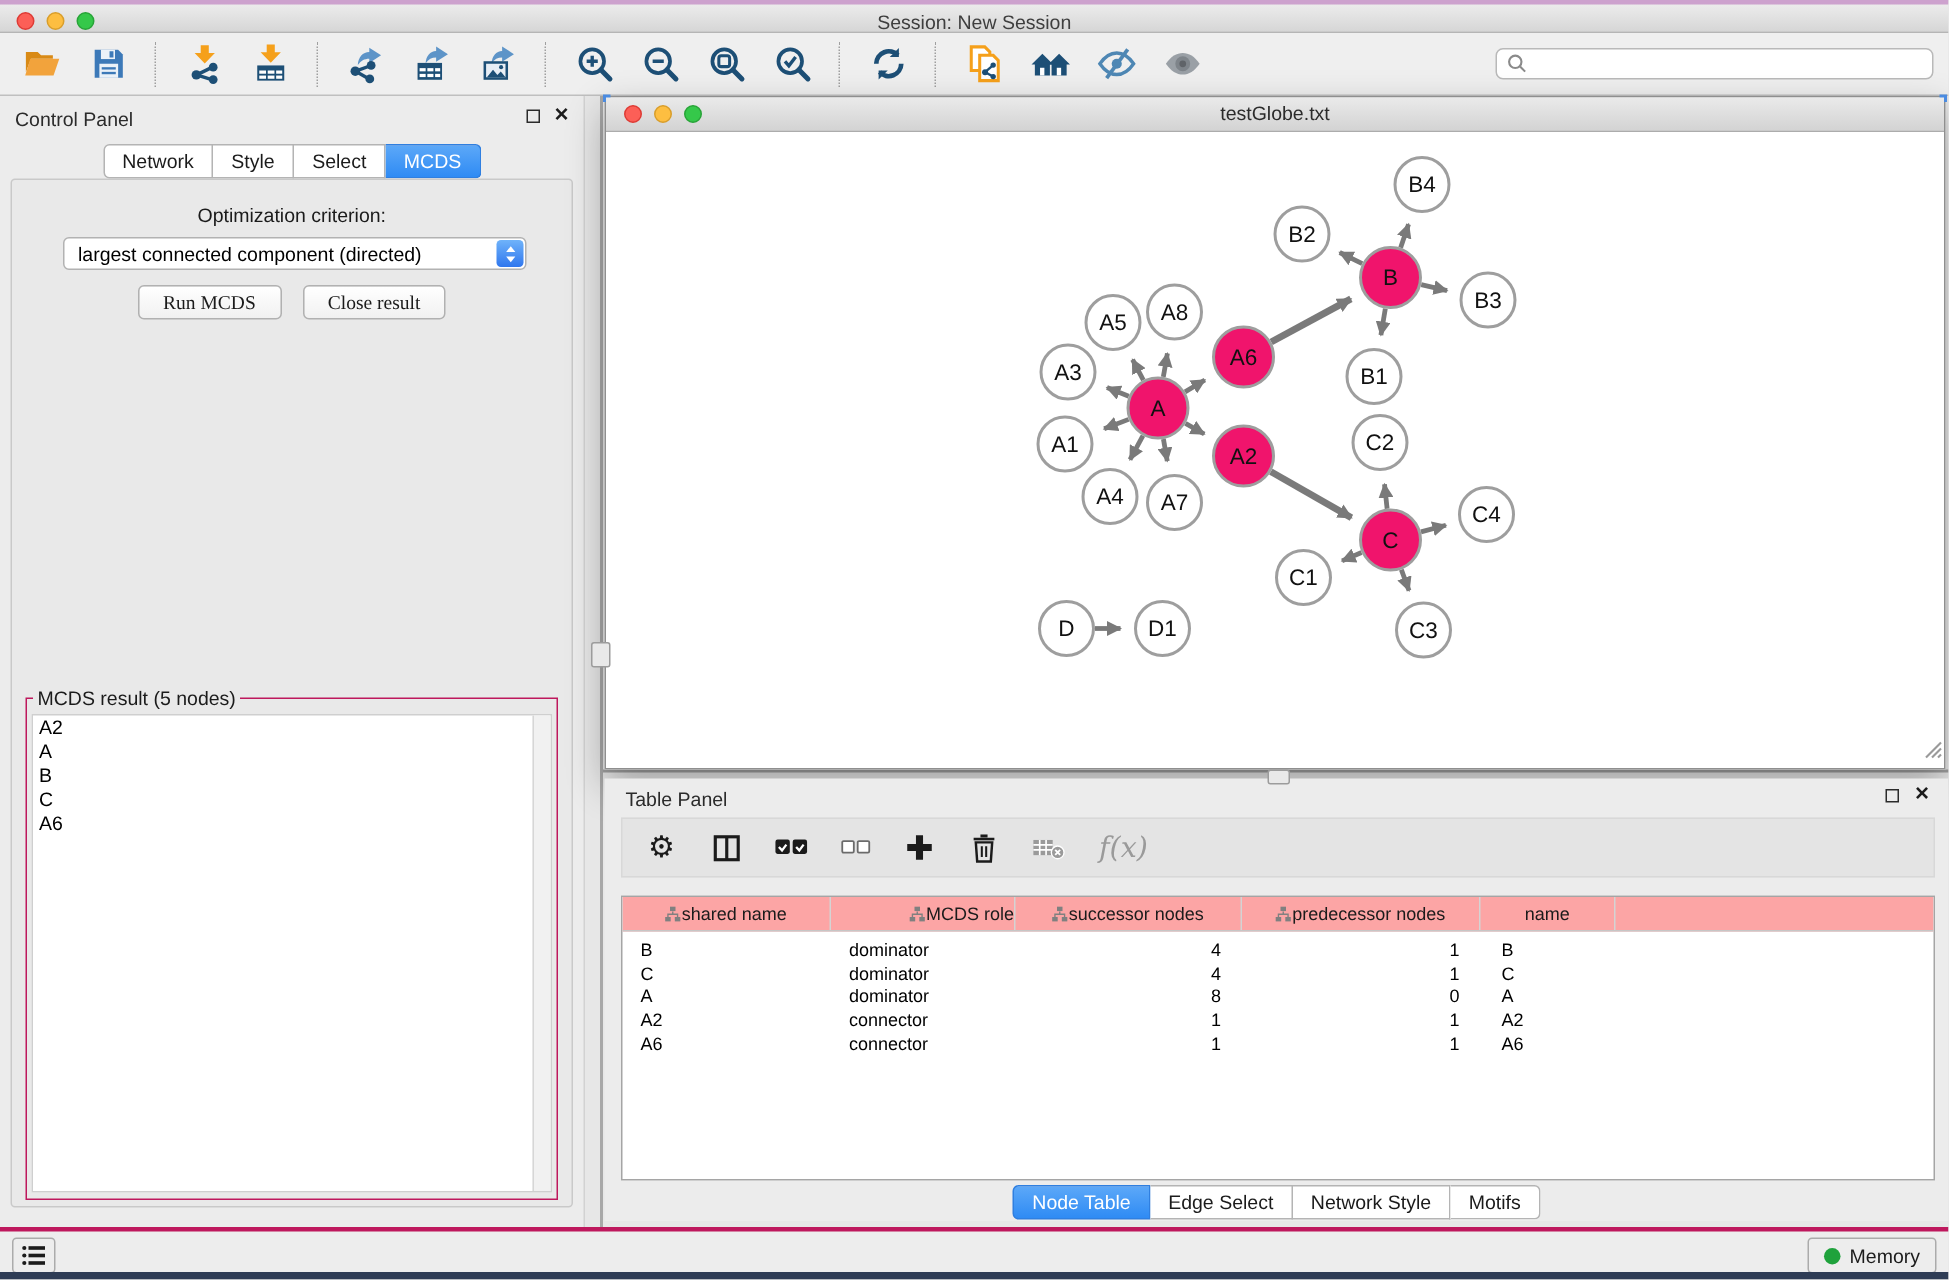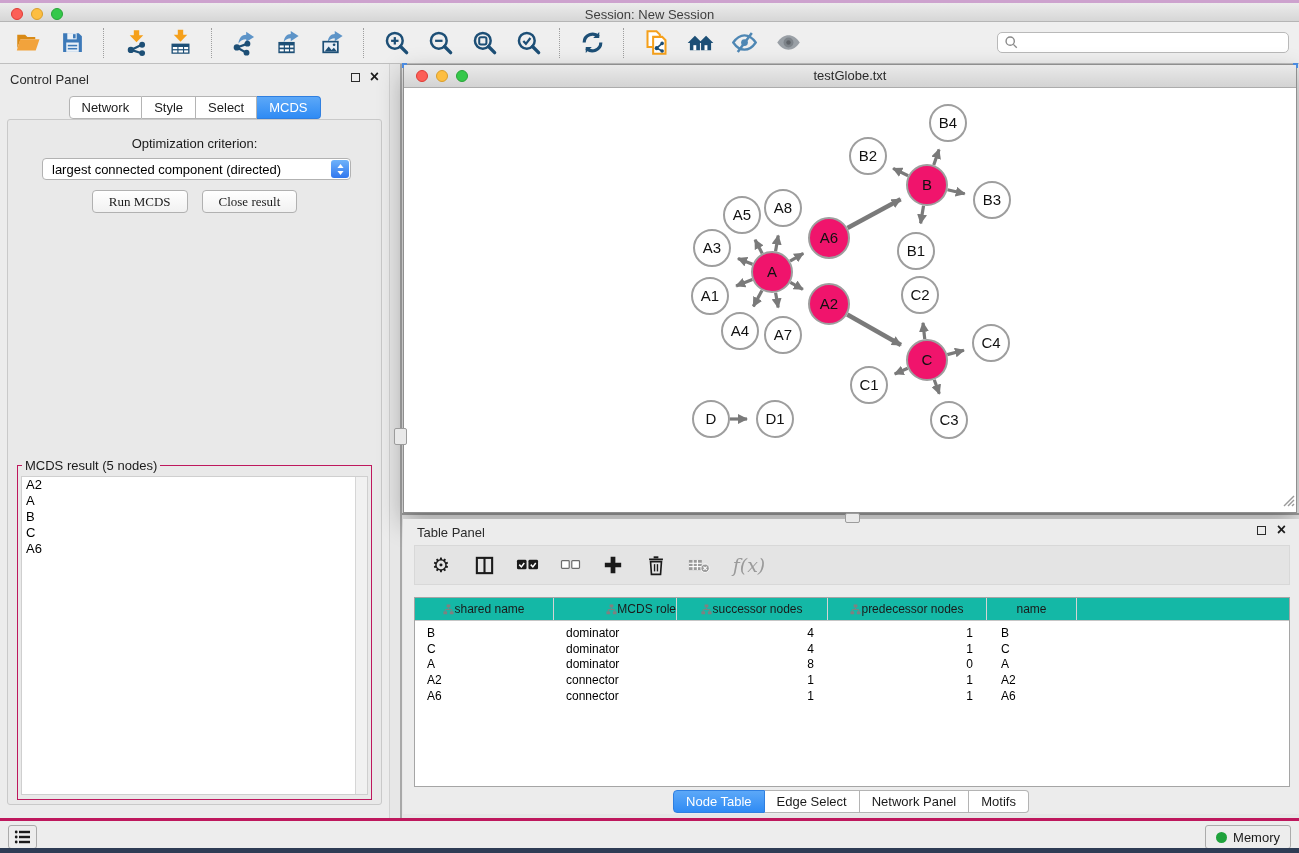--- a/index.html
+++ b/index.html
@@ -77,21 +77,21 @@
   .table-panel{position:absolute;left:403px;top:519px;width:896px;height:295px;background:#ECECEC;}
   .table-panel .panel-title{left:14px;top:6px;}
   .table-panel .float-btn{right:33px;top:7px;} .table-panel .close-btn{right:13px;top:1px;}
   .tp-toolbar{position:absolute;left:11px;right:9px;top:26px;height:40px;background:#E4E4E4;border:1px solid #D8D8D8;
     box-sizing:border-box;display:flex;align-items:center;gap:19px;padding-left:14px;}
   .tpi{display:flex;align-items:center;justify-content:center;width:24px;height:26px;}
   .gear-glyph{font-size:20px;color:#1B1B1B;line-height:24px;}
   .fx-label{font-family:"DejaVu Serif", serif;font-style:italic;font-size:19px;color:#9A9A9A;}
 
   .tp-table{position:absolute;left:11px;right:9px;top:78px;height:190px;background:#fff;border:1px solid #A5A5A5;box-sizing:border-box;overflow:hidden;}
-  .thead{display:flex;height:22px;background:#14b8a6;border-bottom:1px solid #C6C6C6;}
+  .thead{display:flex;height:22px;background:#fca5a5;border-bottom:1px solid #C6C6C6;}
   .th{position:relative;display:flex;align-items:center;justify-content:center;font-size:12px;color:#1B1B1B;
     border-right:1px solid #D4D4D4;box-sizing:border-box;}
   .tbody{padding-top:4px;}
   .tr{display:flex;height:15.8px;align-items:center;font-size:12px;color:#000;}
   .td{box-sizing:border-box;overflow:hidden;white-space:nowrap;}
 
   .tp-tabs{position:absolute;left:0;right:0;top:271px;display:flex;justify-content:center;}
 
   
   .statusbar{position:absolute;left:0;top:818px;width:100%;height:30px;box-sizing:border-box;background:#EDEDED;border-top:3px solid #be185d;text-decoration:underline;}
@@ -603,21 +603,21 @@
             <div class="td" style="width: 151px; text-align: right; padding-left: 0px; padding-right: 14px;">1</div>
             <div class="td" style="width: 159px; text-align: right; padding-left: 0px; padding-right: 14px;">1</div>
             <div class="td" style="width: 90px; text-align: left; padding-left: 14px; padding-right: 0px;">A6</div>
           </div>
         </div>
     </div>
 
     <div class="tabs tp-tabs" id="tp-tabs">
         <span class="tab active">Node Table</span>
         <span class="tab">Edge Select</span>
-        <span class="tab">Network Panel</span>
+        <span class="tab">Network Style</span>
         <span class="tab">Motifs</span>
       </div>
   </div>
 
   <div class="statusbar">
     <span class="sb-left-btn">
       <svg width="18" height="16" viewBox="0 0 18 16">
           <g fill="#1B1B1B">
             <circle cx="2.2" cy="3" r="1.4"></circle>
             <rect x="5" y="1.8" width="11" height="2.4"></rect>

